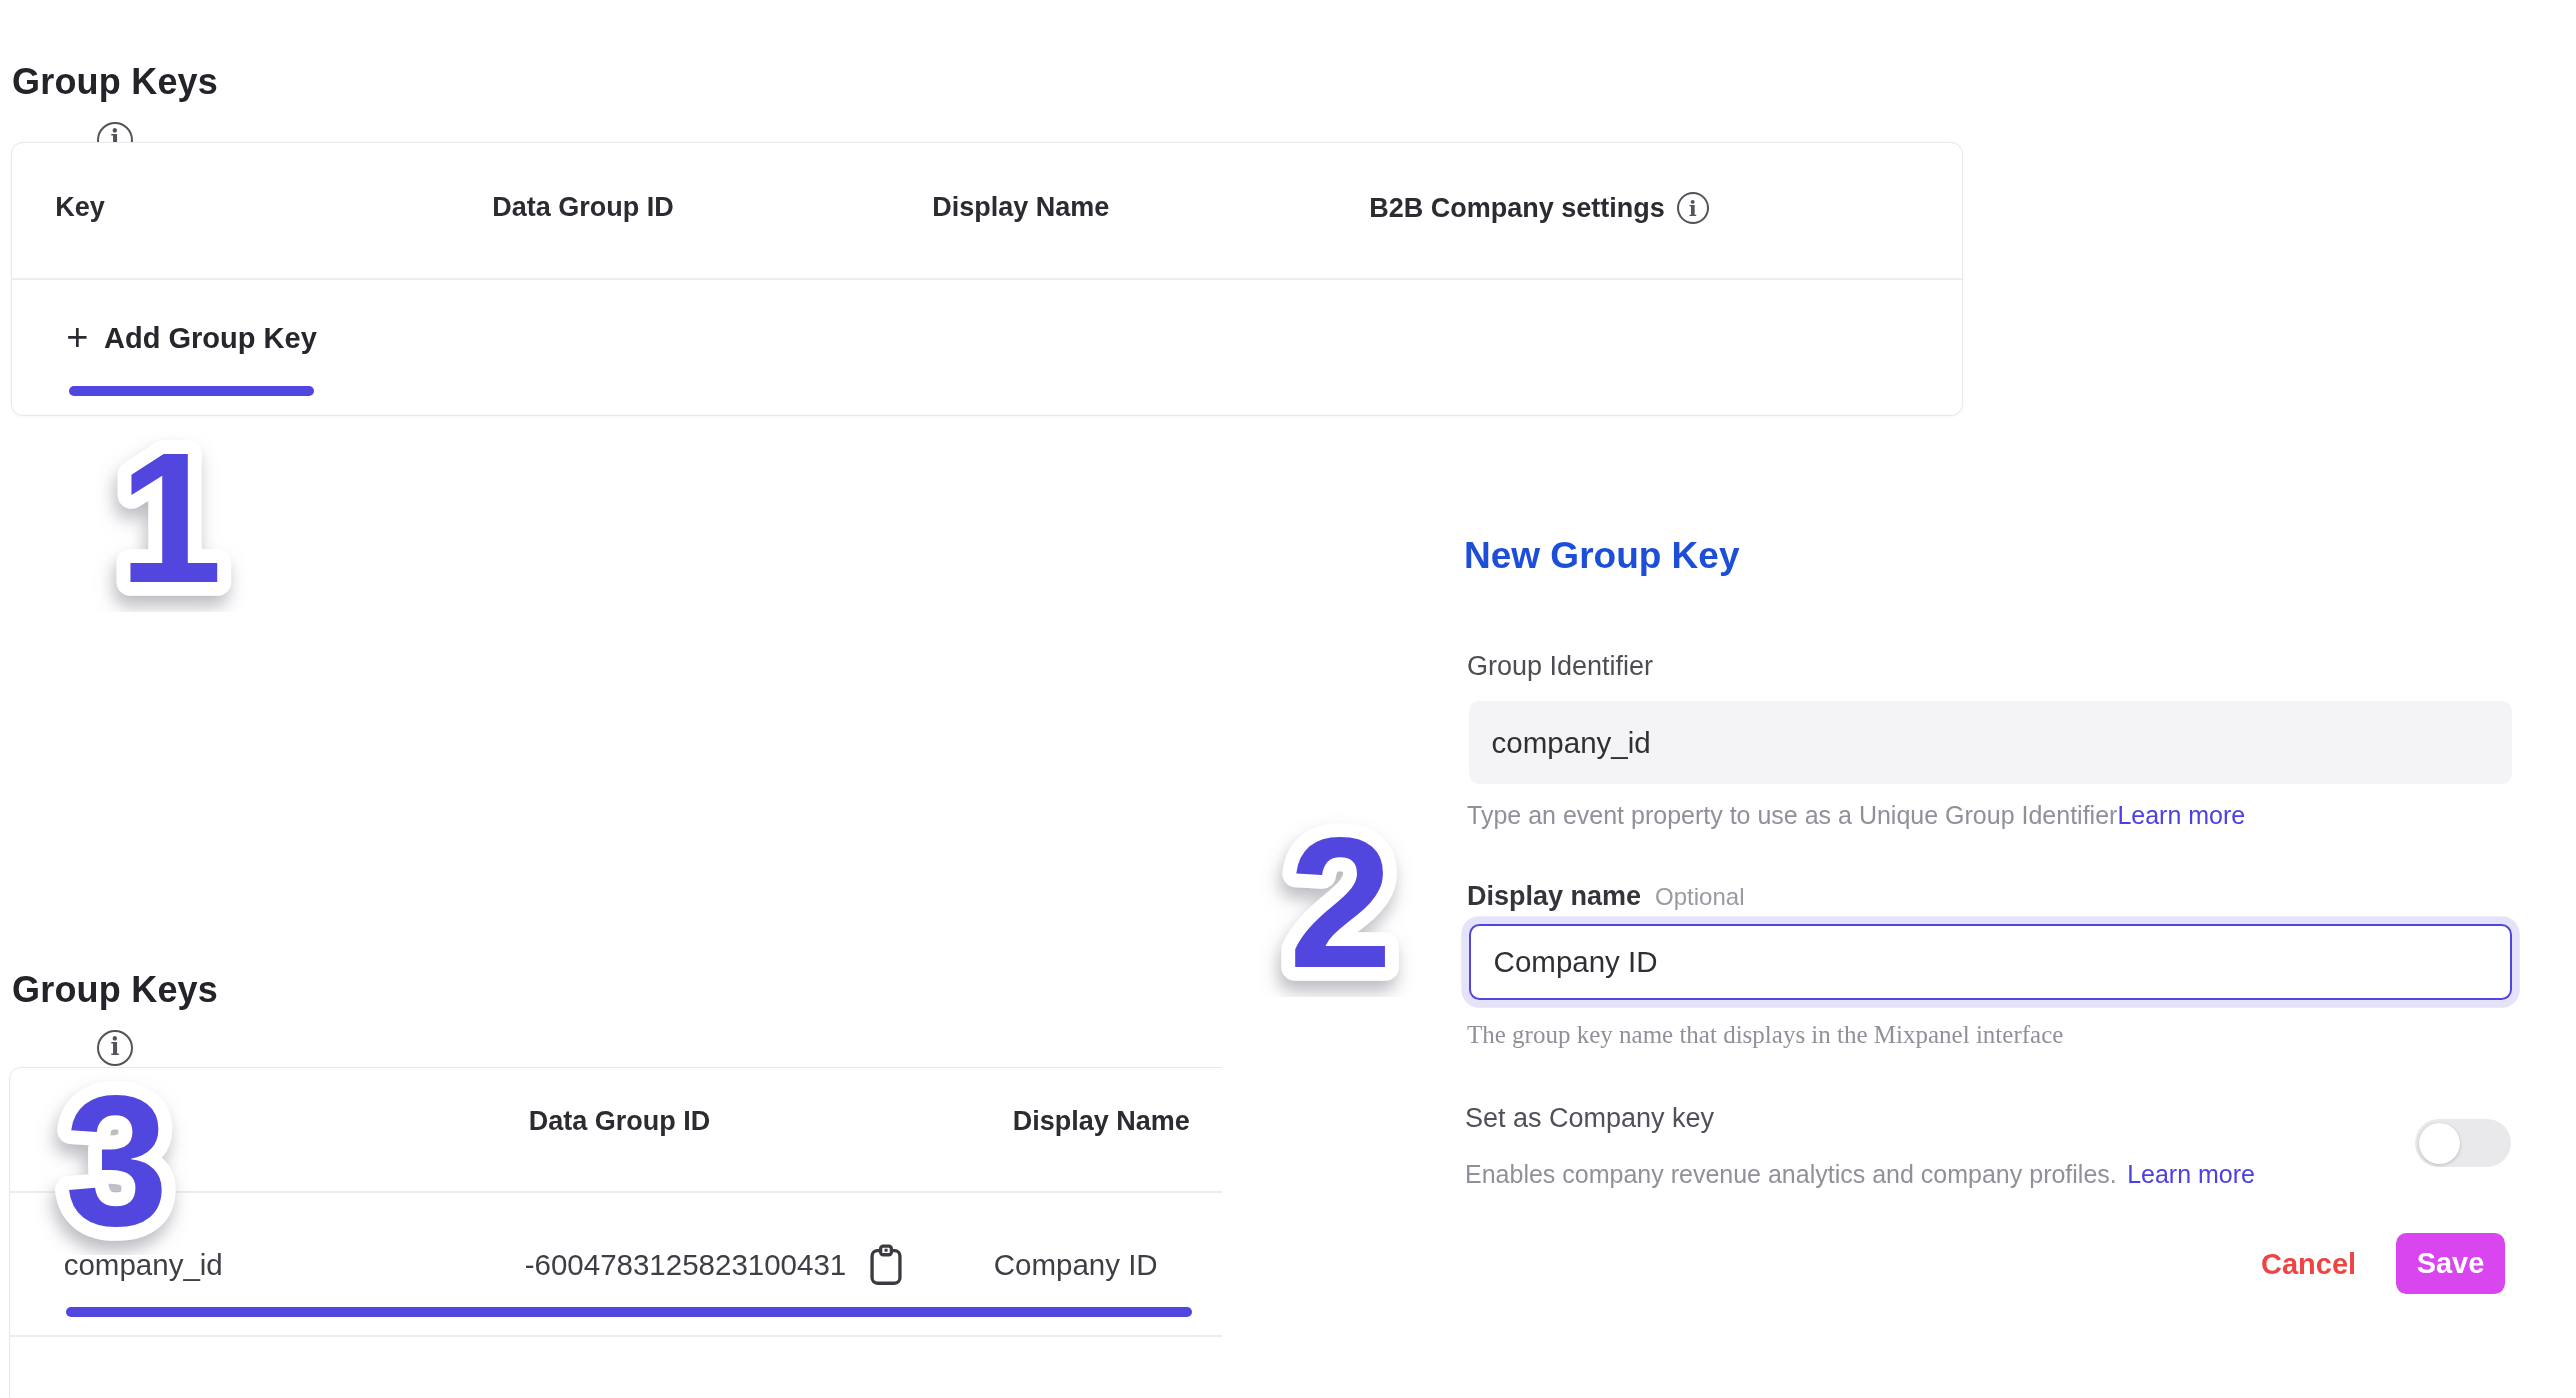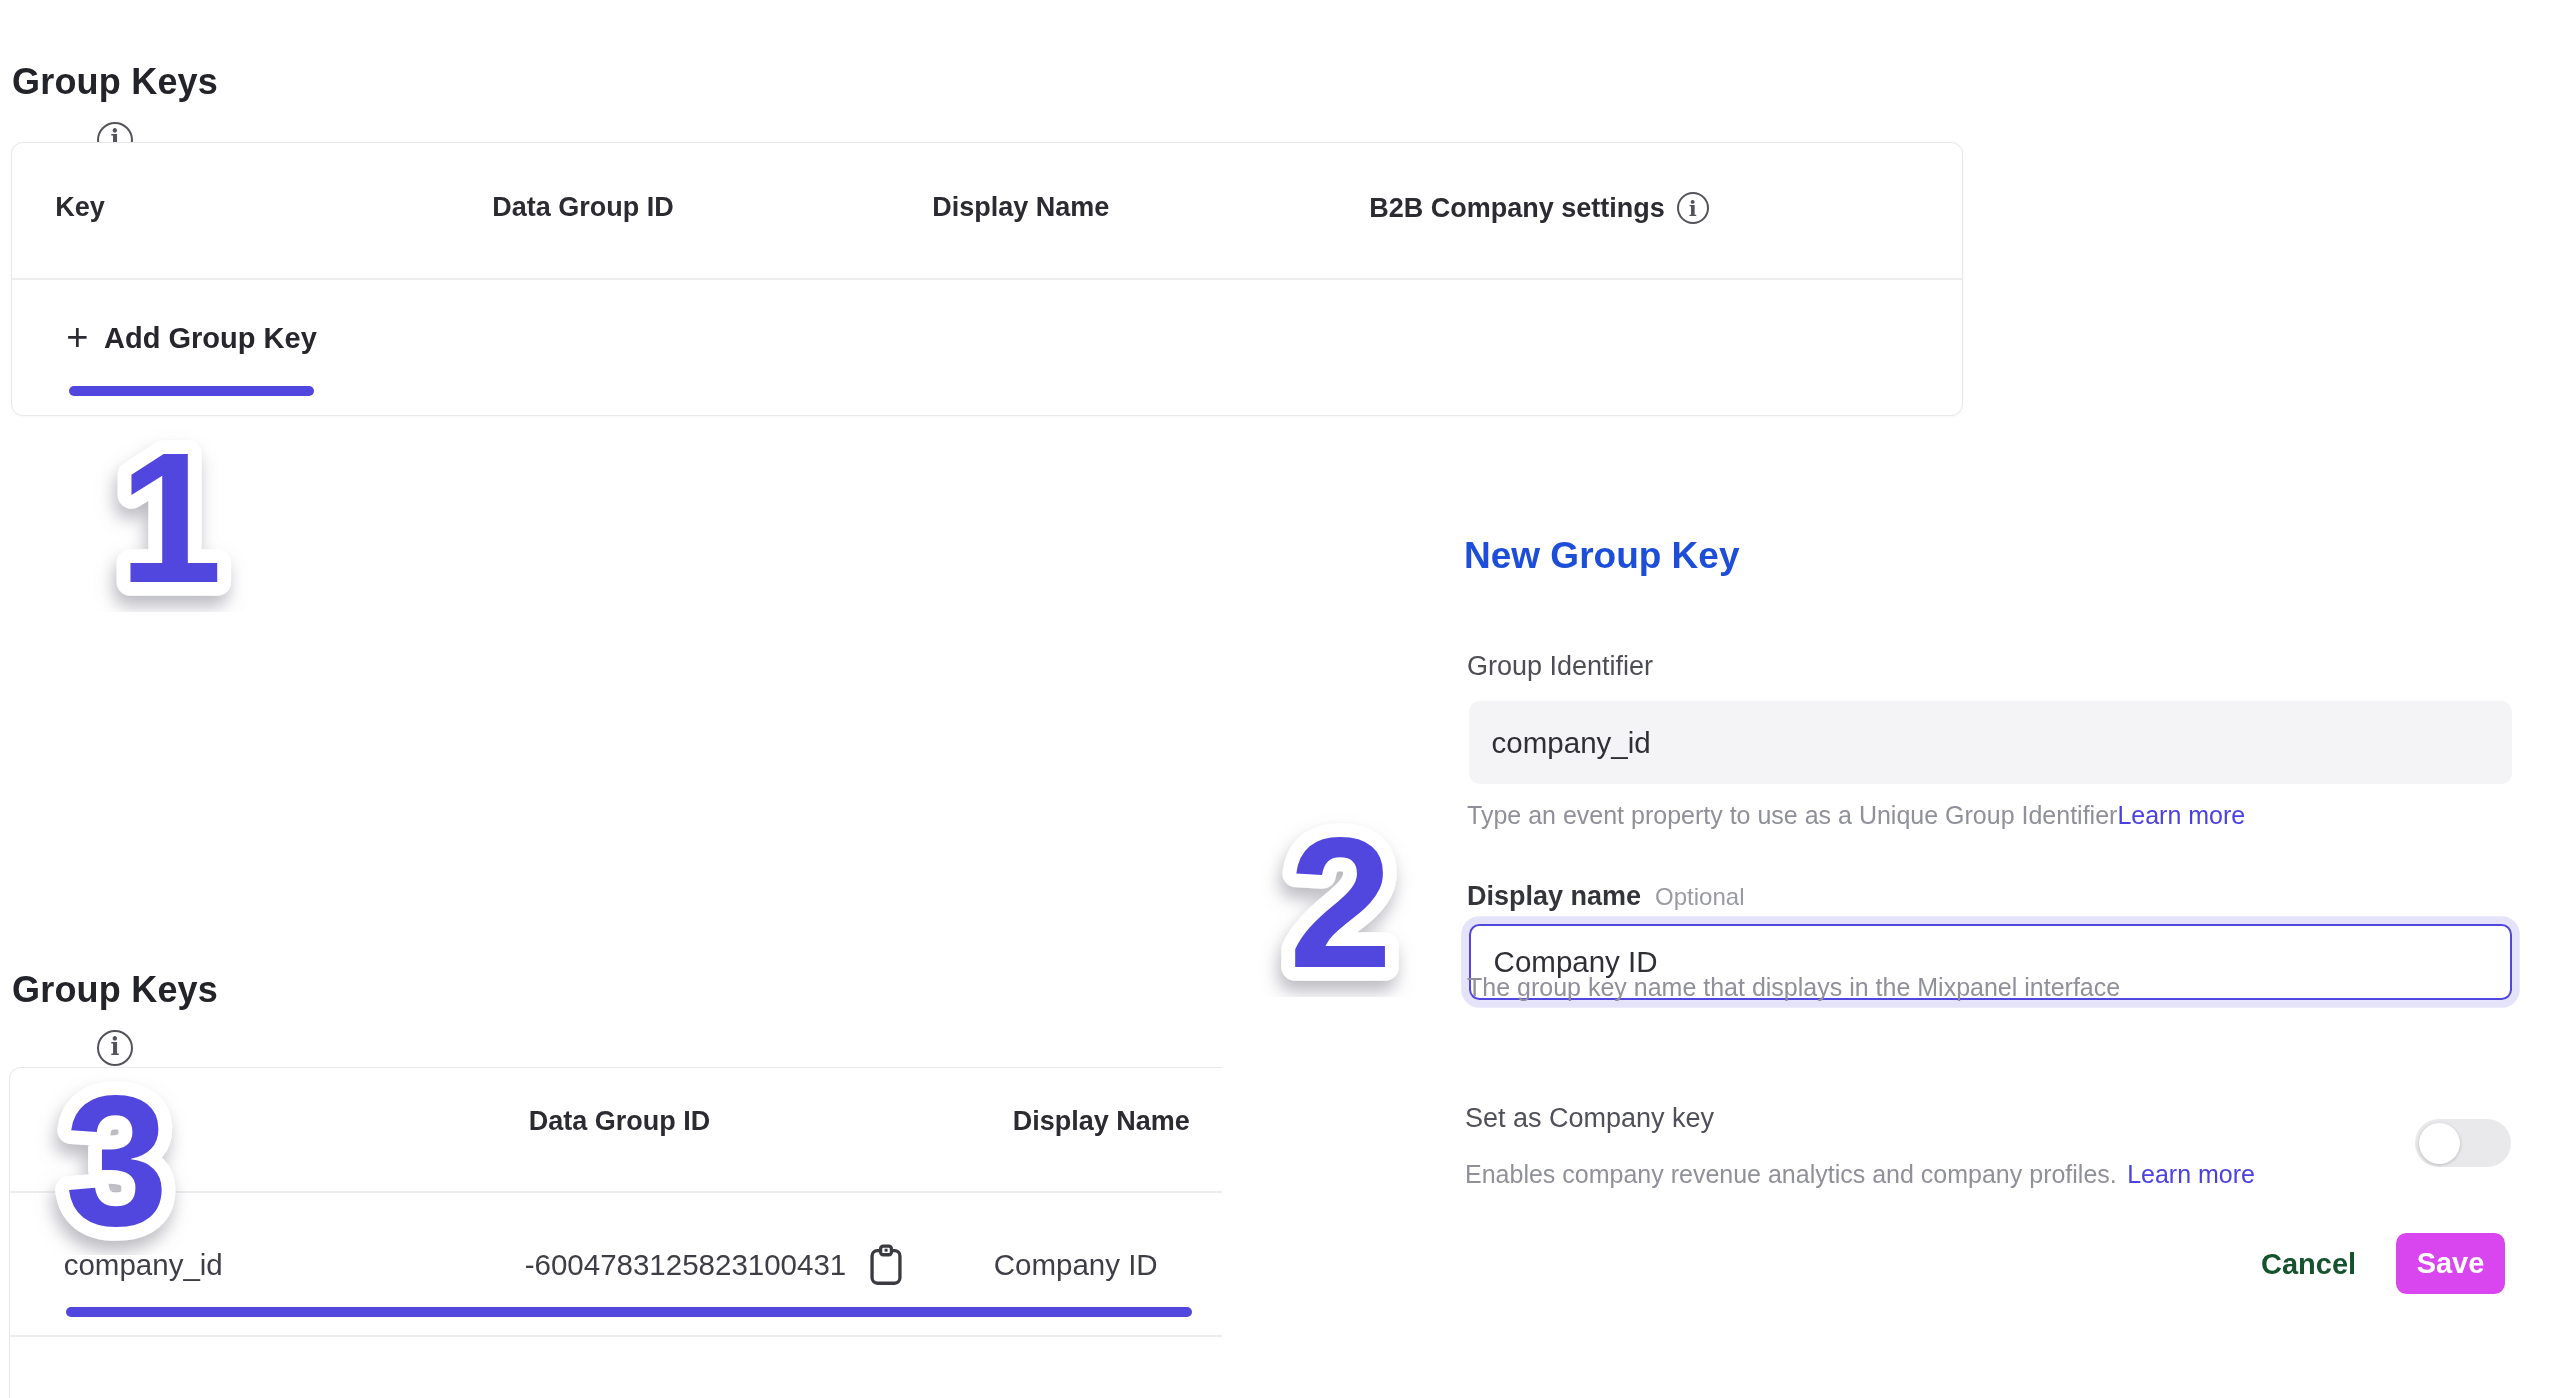--- a/index.html
+++ b/index.html
@@ -38,21 +38,21 @@
   .input-focused{background:#fff;border:2.6px solid #5146de;
     box-shadow:0 0 0 7.8px rgba(81,70,222,.15);}
   .helper-row{position:absolute;display:flex;justify-content:flex-start;align-items:baseline;}
   .helper-text{font-size:25px;color:#90909a;}
   .link{font-size:25px;color:#4b40e2;font-weight:500;white-space:nowrap;cursor:pointer;}
 
   .toggle{position:absolute;width:96px;height:48px;background:#e9e9ec;border-radius:24px;cursor:pointer;}
   .toggle .knob{position:absolute;left:3.5px;top:3.5px;width:41px;height:41px;border-radius:50%;
     background:#fff;box-shadow:0 0.9px 3.5px rgba(0,0,0,.22);}
 
-  .btn-cancel{position:absolute;font-size:29px;font-weight:600;color:#14532d;cursor:pointer;background:none;border:none;font-family:"Liberation Sans",sans-serif;}
+  .btn-cancel{position:absolute;font-size:29px;font-weight:600;color:#ef4444;cursor:pointer;background:none;border:none;font-family:"Liberation Sans",sans-serif;}
   .btn-save{position:absolute;width:109px;height:61px;border:none;border-radius:10.4px;background:#d946ef;
     color:#fff;font-size:29px;font-weight:600;font-family:"Liberation Sans",sans-serif;cursor:pointer;
     display:flex;align-items:center;justify-content:center;}
 
   .clip{position:absolute;overflow:hidden;}
   .badge{position:absolute;pointer-events:none;}
 </style>
 </head>
 <body>
 
@@ -109,21 +109,21 @@
   <div class="helper-row" style="left:1467px;top:801px;width:1045px;">
     <span class="helper-text">Type an event property to use as a Unique Group Identifier</span>
     <span class="link">Learn more</span>
   </div>
 
   <div class="field-label bold" style="left:1467px;top:881px;">
     <span>Display name</span>
     <span class="optional">Optional</span>
   </div>
   <input class="text-input input-focused" style="left: 1469px; top: 924px; width: 1043px; height: 76px;" value="Company ID">
-  <div class="helper-row" style="left:1467px;top:973px;width:1045px;">
+  <div class="helper-row" style="left:1467px;top:1021px;width:1045px;font-family:Liberation Serif, serif;">
     <span class="helper-text">The group key name that displays in the Mixpanel interface</span>
   </div>
 
   <div class="field-label" style="left:1465px;top:1103px;font-weight:500;color:#50505a;">Set as Company key</div>
   <div class="toggle" style="left:2415px;top:1119px;">
     <div class="knob"></div>
   </div>
   <div class="helper-row" style="left:1465px;top:1160px;width:869px;justify-content:flex-start;gap:10.4px;">
     <span class="helper-text">Enables company revenue analytics and company profiles.</span>
     <span class="link">Learn more</span>

